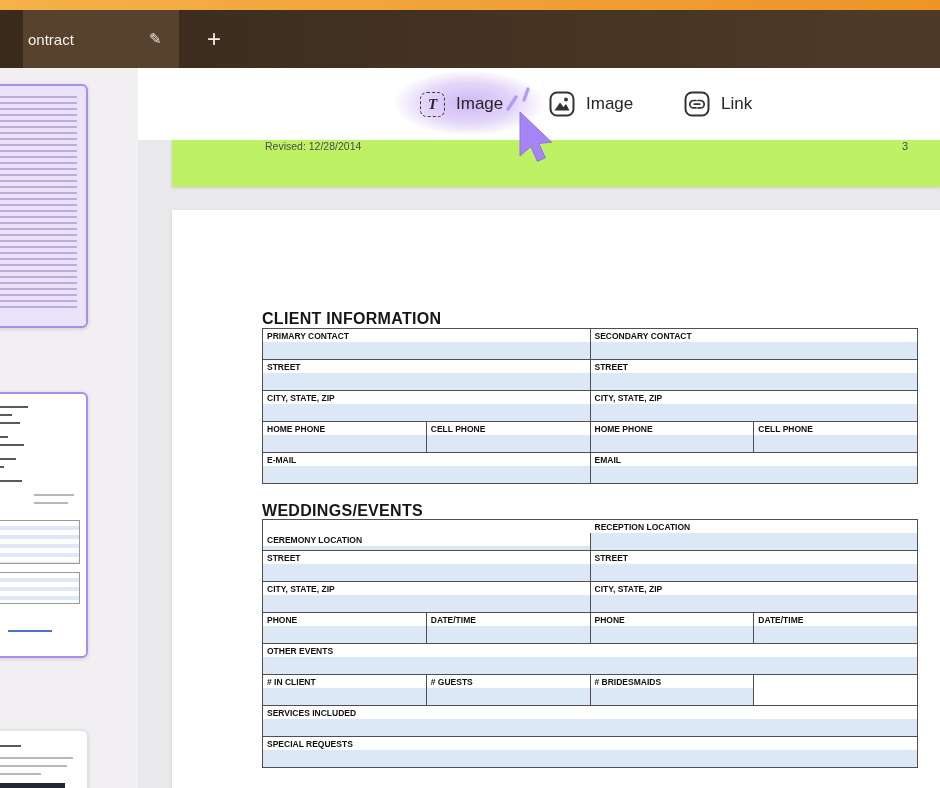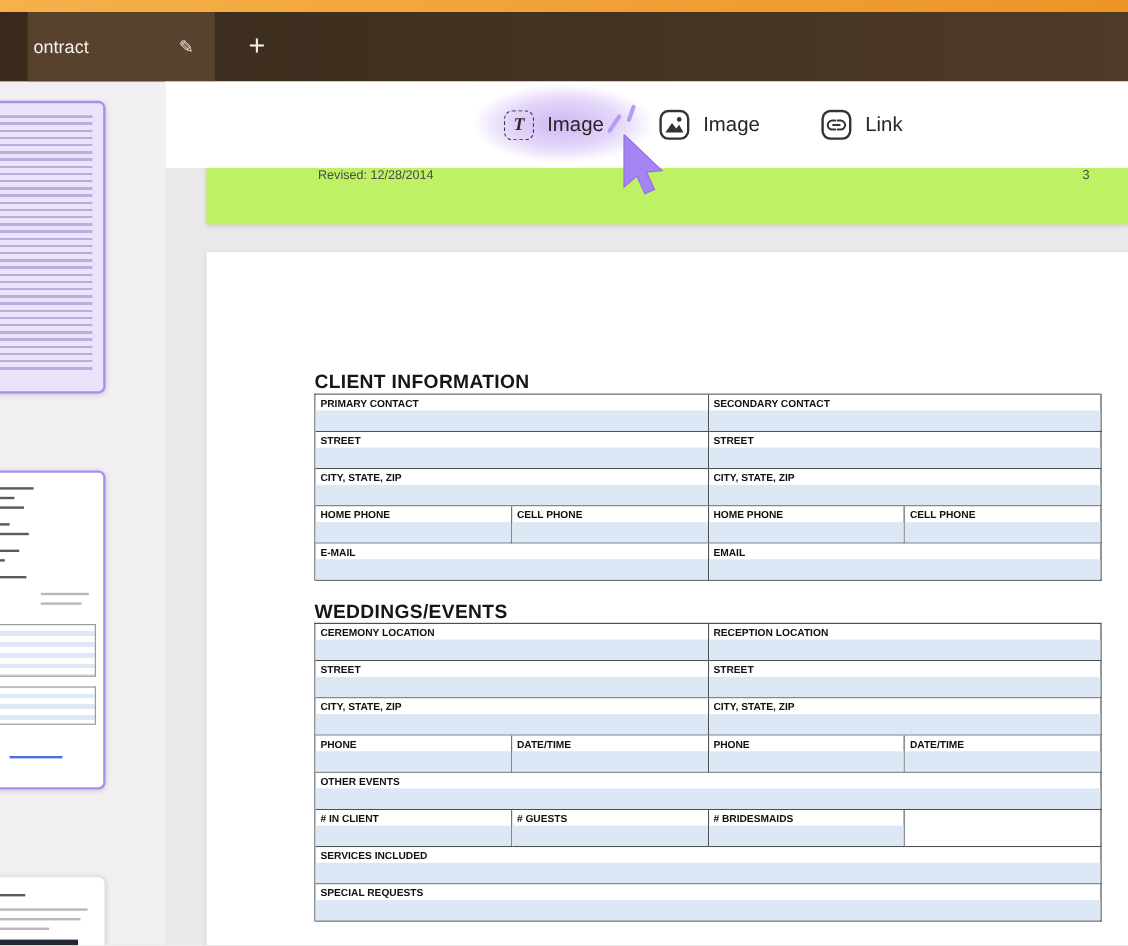--- a/index.html
+++ b/index.html
@@ -211,21 +211,21 @@
             </div>
             <div class="fcell" style="width: 50%;">
               <div class="fcell-label">EMAIL</div>
               <div class="fcell-fill"></div>
             </div>
           </div>
         </div>
       <div class="section-title st2">WEDDINGS/EVENTS</div>
       <div class="ftable ft2">
           <div class="frow">
-            <div class="fcell" style="width: 50%;">
+            <div class="fcell" style="width: 50%; margin-top: 13px;">
               <div class="fcell-label">CEREMONY LOCATION</div>
               <div class="fcell-fill"></div>
             </div>
             <div class="fcell" style="width: 50%;">
               <div class="fcell-label">RECEPTION LOCATION</div>
               <div class="fcell-fill"></div>
             </div>
           </div>
           <div class="frow">
             <div class="fcell" style="width: 50%;">

